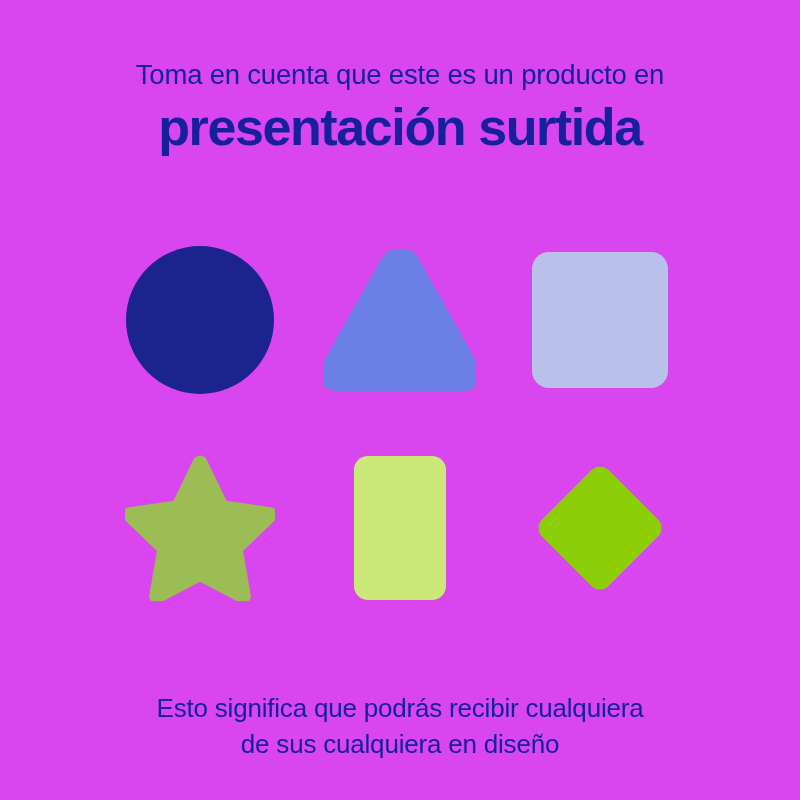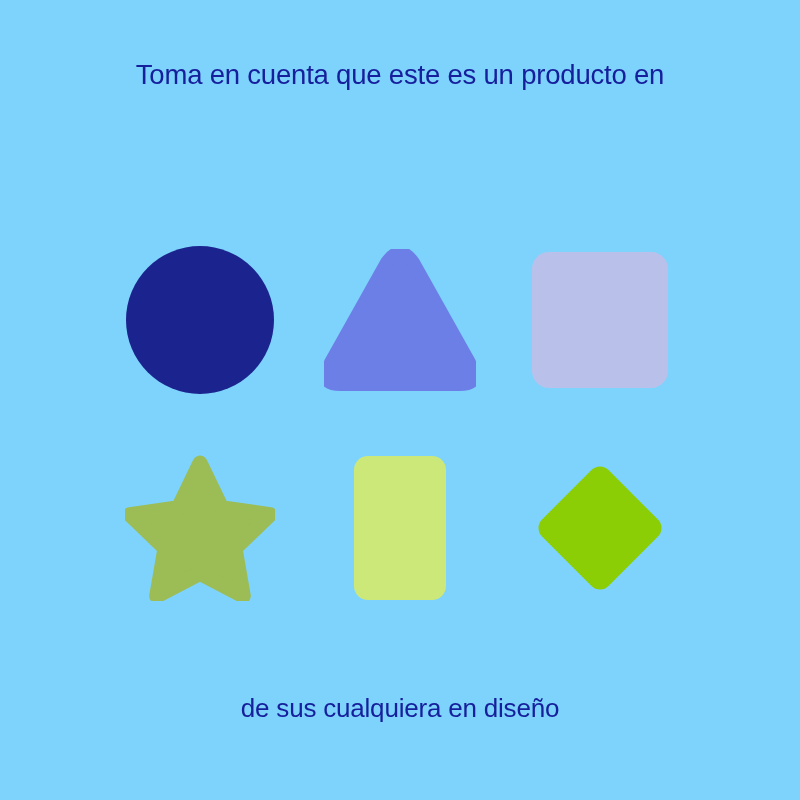--- a/index.html
+++ b/index.html
@@ -90,24 +90,25 @@
     line-height: 36px;
     font-weight: 400;
     letter-spacing: -0.2px;
     color: #17209c;
     white-space: nowrap;
   }
 </style>
 </head>
 <body style="background: rgb(241, 242, 240);">
 
-<div class="poster" style="background: #7dd3fc;">
+<div class="poster" style="background: #d946ef;">
 
   <div class="heading-block">
     <span class="heading-line-1" style="color: rgb(23, 32, 156);">Toma en cuenta que este es un producto en</span>
+    <span class="heading-line-2" style="color: rgb(23, 32, 156);">presentación surtida</span>
   </div>
 
   <div class="shape-grid">
 
     <div class="shape-cell cell-r0c0">
       <svg class="shape-svg" width="152" height="152" viewBox="0 0 152 152">
         <circle cx="76" cy="76" r="74" fill="#1b238e"></circle>
       </svg>
     </div>
 
@@ -153,16 +154,17 @@
 
     <div class="shape-cell cell-r1c2">
       <svg class="shape-svg" width="156" height="156" viewBox="0 0 156 156">
         <rect x="31" y="31" width="94" height="94" rx="12" ry="12" fill="#8cce06" transform="rotate(45 78 78)"></rect>
       </svg>
     </div>
 
   </div>
 
   <div class="footer-block">
+    <span class="footer-line" style="color: rgb(23, 32, 156);">Esto significa que podrás recibir cualquiera</span>
     <span class="footer-line" style="color: rgb(23, 32, 156);">de sus cualquiera en diseño</span>
   </div>
 
 </div>
 
 </body></html>

